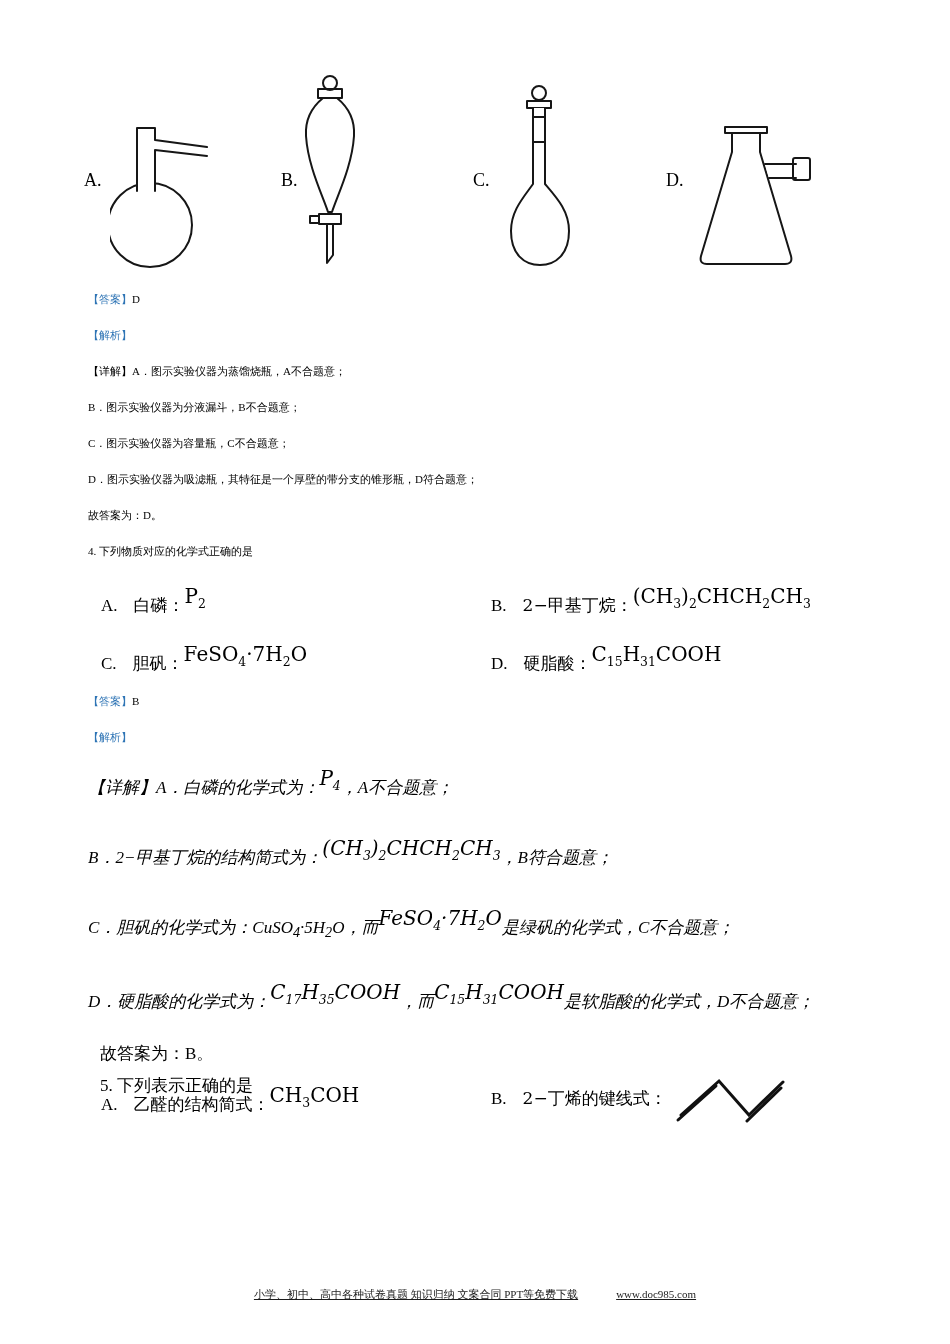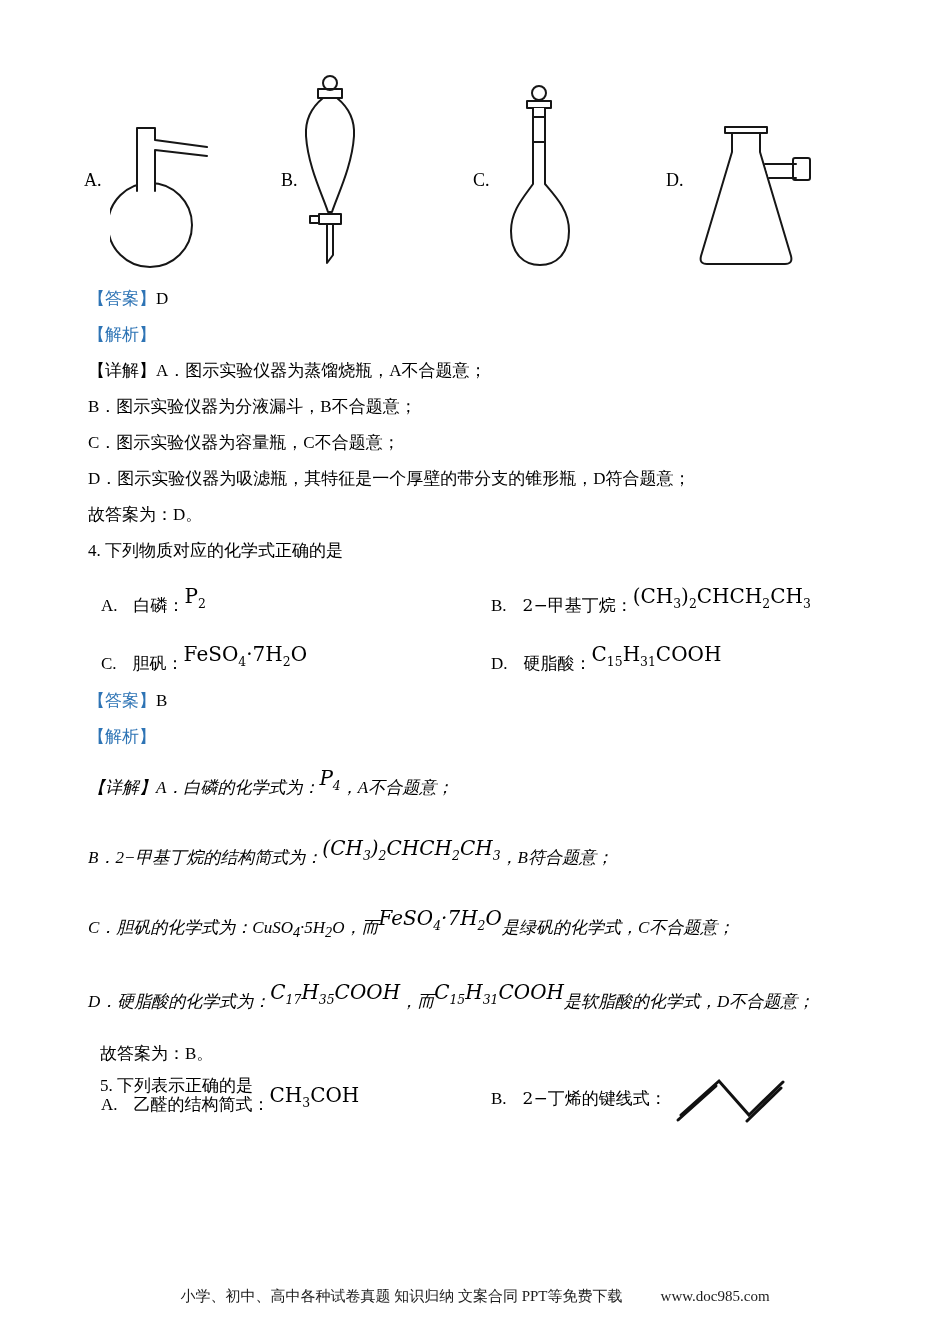--- a/index.html
+++ b/index.html
@@ -8,37 +8,37 @@
     font-family:"Liberation Serif","DejaVu Serif",serif;color:#000;
     overflow:hidden;
   }
   
   .apparatus-area{position:absolute;left:0;top:70px;width:950px;height:215px;}
   .apparatus-area .opt-label{position:absolute;font-size:18px;color:#000;}
   .apparatus-area svg{position:absolute;}
   .lab-line{fill:none;stroke:#161616;stroke-width:2;stroke-linejoin:round;stroke-linecap:round;}
   .lab-fill{fill:#ffffff;stroke:none;}
   .sec{position:absolute;left:88px;right:50px;}
-  .sec p{margin:0 0 16px;font-size:17px;line-height:20px;}
+  .sec p{margin:0 0 16px;font-size:11px;line-height:20px;}
   .blue{color:#2E74B5;}
   .math{font-family:"DejaVu Serif","Liberation Serif",serif;}
   .math sub{font-size:0.62em;line-height:0;}
   .raised{font-size:20px;vertical-align:8px;}
   
   .opt-grid{position:absolute;left:88px;right:50px;display:grid;grid-template-columns:390px 1fr;margin-left:13px;}
   .q4-grid{top:568px;grid-template-rows:48px 48px;row-gap:10px;align-items:end;}
   .q5-grid{top:1072px;grid-template-rows:56px;align-items:center;}
   .opt-cell{font-size:17px;line-height:20px;}
   .opt-cell .opt-label{margin-right:16px;}
   
   .dline{margin:0 0 24px;font-size:17px;line-height:36px;font-style:italic;}
   .sec3 p{margin:10px 12px 12px;font-size:17px;line-height:20px;}
   .bondline-svg{vertical-align:middle;margin-left:6px;}
   
-  .footer{position:absolute;left:0;top:1287px;width:950px;text-align:center;font-size:15px;color:#1c1c1c;}
+  .footer{position:absolute;left:0;top:1287px;width:950px;text-align:center;font-size:11px;color:#1c1c1c;text-decoration:underline;}
   .footer .site{margin-left:38px;}
 </style>
 </head>
 <body>
 
 <div class="page">
 
   <div class="apparatus-area">
 
     <span class="opt-label" style="left:84px;top:100px;">A.</span>

